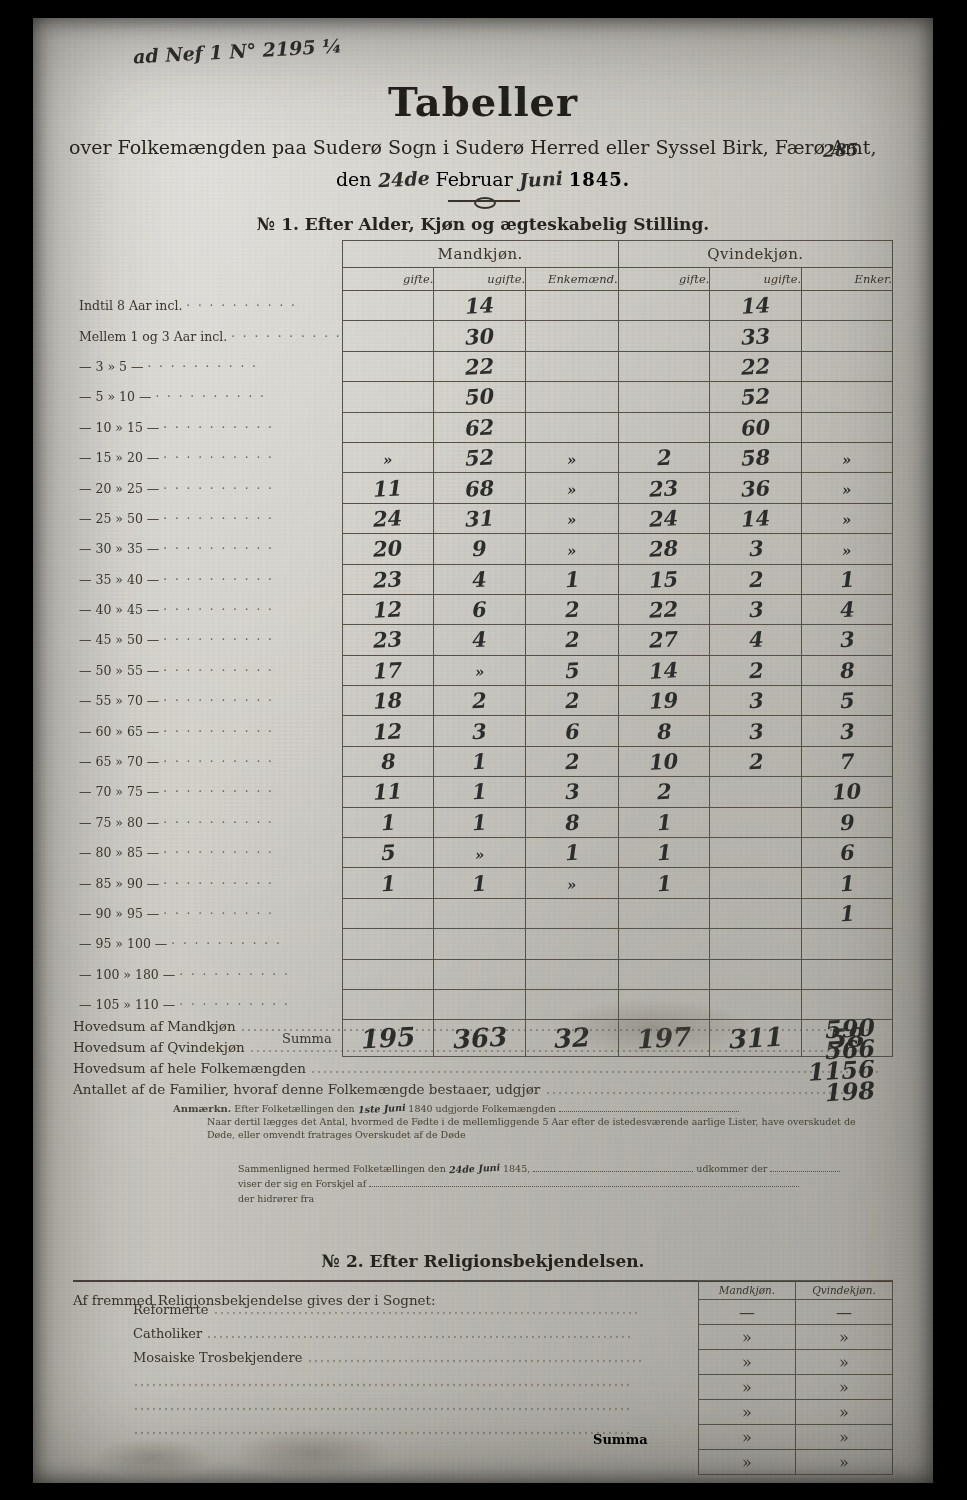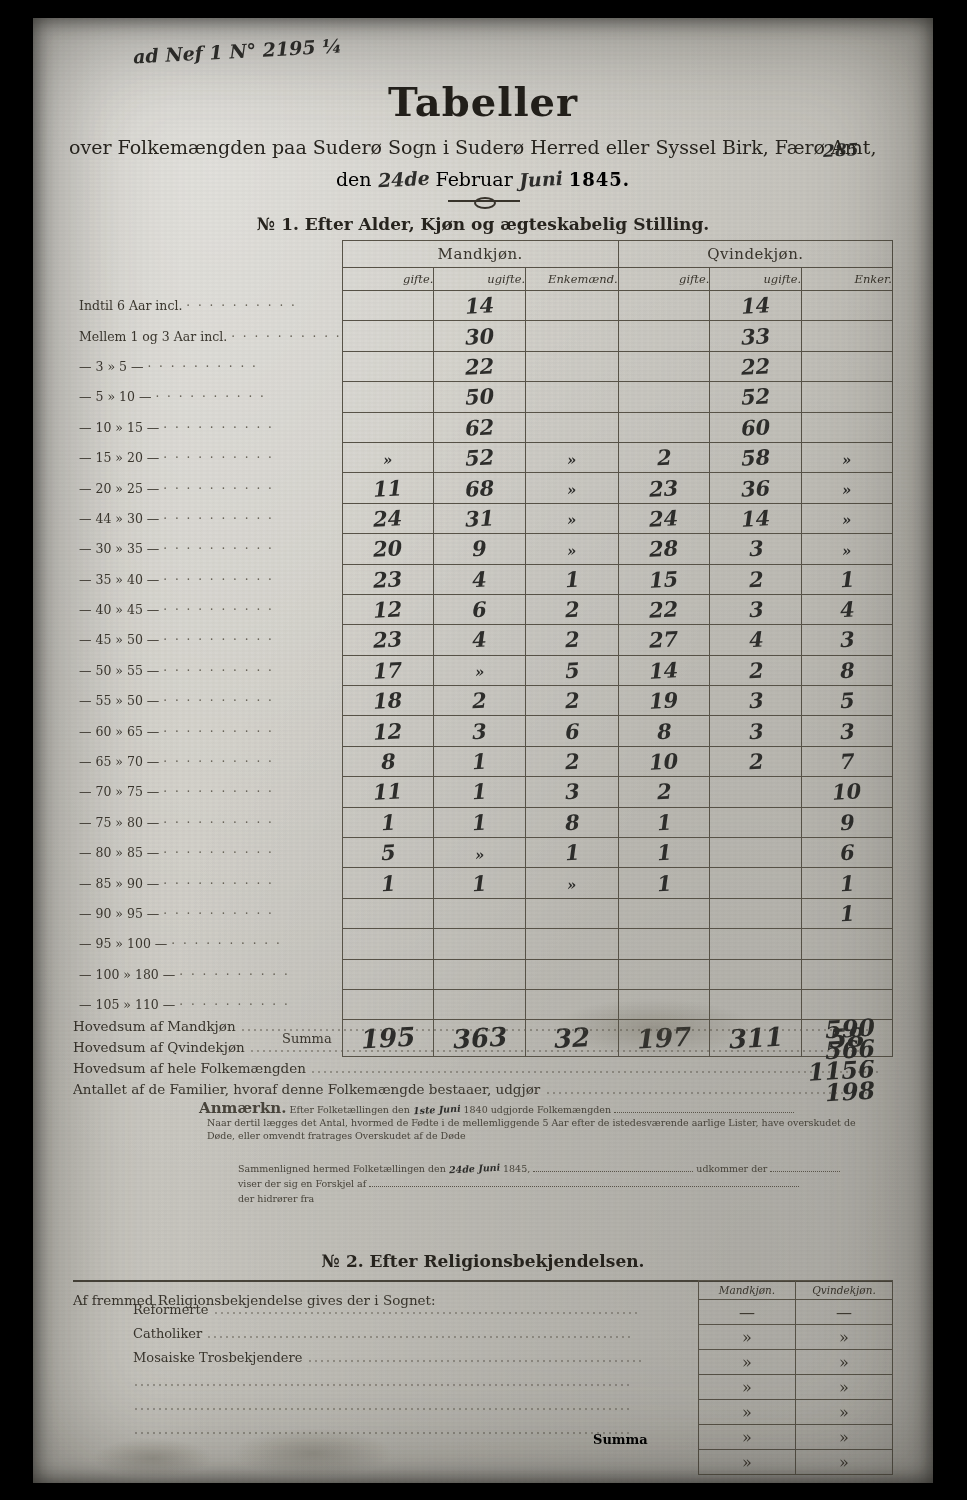--- a/index.html
+++ b/index.html
@@ -184,21 +184,21 @@
   }
   .totline .val {
     position: absolute; right: 28px; top: -4px;
     font-size: 24px;
   }
 
   .note {
     position: absolute; left: 140px; top: 1084px; width: 700px;
     font-size: 9.5px; line-height: 13px; color: #4a463d;
   }
-  .note b { font-size: 15px; margin-left: 26px; }
+  .note b { font-size: 10px; }
   .note2 {
     position: absolute; left: 205px; top: 1143px; width: 660px;
     font-size: 9.5px; line-height: 15px; color: #4a463d;
   }
 
   
   .section2-head {
     position: absolute; top: 1233px; left: 0; width: 900px;
     text-align: center;
     font-size: 17px; font-weight: 700; color: #2a2721;
@@ -281,21 +281,21 @@
         <td class="sub-head">gifte.</td>
         <td class="sub-head">ugifte.</td>
         <td class="sub-head">Enkemænd.</td>
         <td class="sub-head">gifte.</td>
         <td class="sub-head">ugifte.</td>
         <td class="sub-head">Enker.</td>
       </tr>
     </thead>
     <tbody id="table-body">
         <tr>
-          <td class="label-col"><span>Indtil 6 Aar incl.</span> <span class="dots">· · · · · · · · · ·</span></td>
+          <td class="label-col"><span>Indtil 8 Aar incl.</span> <span class="dots">· · · · · · · · · ·</span></td>
           <td class="datacell"></td>
           <td class="datacell"><span class="hand">14</span></td>
           <td class="datacell"></td>
           <td class="datacell"></td>
           <td class="datacell"><span class="hand">14</span></td>
           <td class="datacell"></td>
         </tr>
         <tr>
           <td class="label-col"><span>Mellem 1 og  3 Aar incl.</span> <span class="dots">· · · · · · · · · ·</span></td>
           <td class="datacell"></td>
@@ -344,21 +344,21 @@
         <tr>
           <td class="label-col"><span>—  20  »   25     —</span> <span class="dots">· · · · · · · · · ·</span></td>
           <td class="datacell"><span class="hand">11</span></td>
           <td class="datacell"><span class="hand">68</span></td>
           <td class="datacell"><span class="hand" style="font-size:15px">»</span></td>
           <td class="datacell"><span class="hand">23</span></td>
           <td class="datacell"><span class="hand">36</span></td>
           <td class="datacell"><span class="hand" style="font-size:15px">»</span></td>
         </tr>
         <tr>
-          <td class="label-col"><span>—  44  »   30     —</span> <span class="dots">· · · · · · · · · ·</span></td>
+          <td class="label-col"><span>—  25  »   50     —</span> <span class="dots">· · · · · · · · · ·</span></td>
           <td class="datacell"><span class="hand">24</span></td>
           <td class="datacell"><span class="hand">31</span></td>
           <td class="datacell"><span class="hand" style="font-size:15px">»</span></td>
           <td class="datacell"><span class="hand">24</span></td>
           <td class="datacell"><span class="hand">14</span></td>
           <td class="datacell"><span class="hand" style="font-size:15px">»</span></td>
         </tr>
         <tr>
           <td class="label-col"><span>—  30  »   35     —</span> <span class="dots">· · · · · · · · · ·</span></td>
           <td class="datacell"><span class="hand">20</span></td>
@@ -398,21 +398,21 @@
         <tr>
           <td class="label-col"><span>—  50  »   55     —</span> <span class="dots">· · · · · · · · · ·</span></td>
           <td class="datacell"><span class="hand">17</span></td>
           <td class="datacell"><span class="hand" style="font-size:15px">»</span></td>
           <td class="datacell"><span class="hand">5</span></td>
           <td class="datacell"><span class="hand">14</span></td>
           <td class="datacell"><span class="hand">2</span></td>
           <td class="datacell"><span class="hand">8</span></td>
         </tr>
         <tr>
-          <td class="label-col"><span>—  55  »   50     —</span> <span class="dots">· · · · · · · · · ·</span></td>
+          <td class="label-col"><span>—  55  »   70     —</span> <span class="dots">· · · · · · · · · ·</span></td>
           <td class="datacell"><span class="hand">18</span></td>
           <td class="datacell"><span class="hand">2</span></td>
           <td class="datacell"><span class="hand">2</span></td>
           <td class="datacell"><span class="hand">19</span></td>
           <td class="datacell"><span class="hand">3</span></td>
           <td class="datacell"><span class="hand">5</span></td>
         </tr>
         <tr>
           <td class="label-col"><span>—  60  »   65     —</span> <span class="dots">· · · · · · · · · ·</span></td>
           <td class="datacell"><span class="hand">12</span></td>

